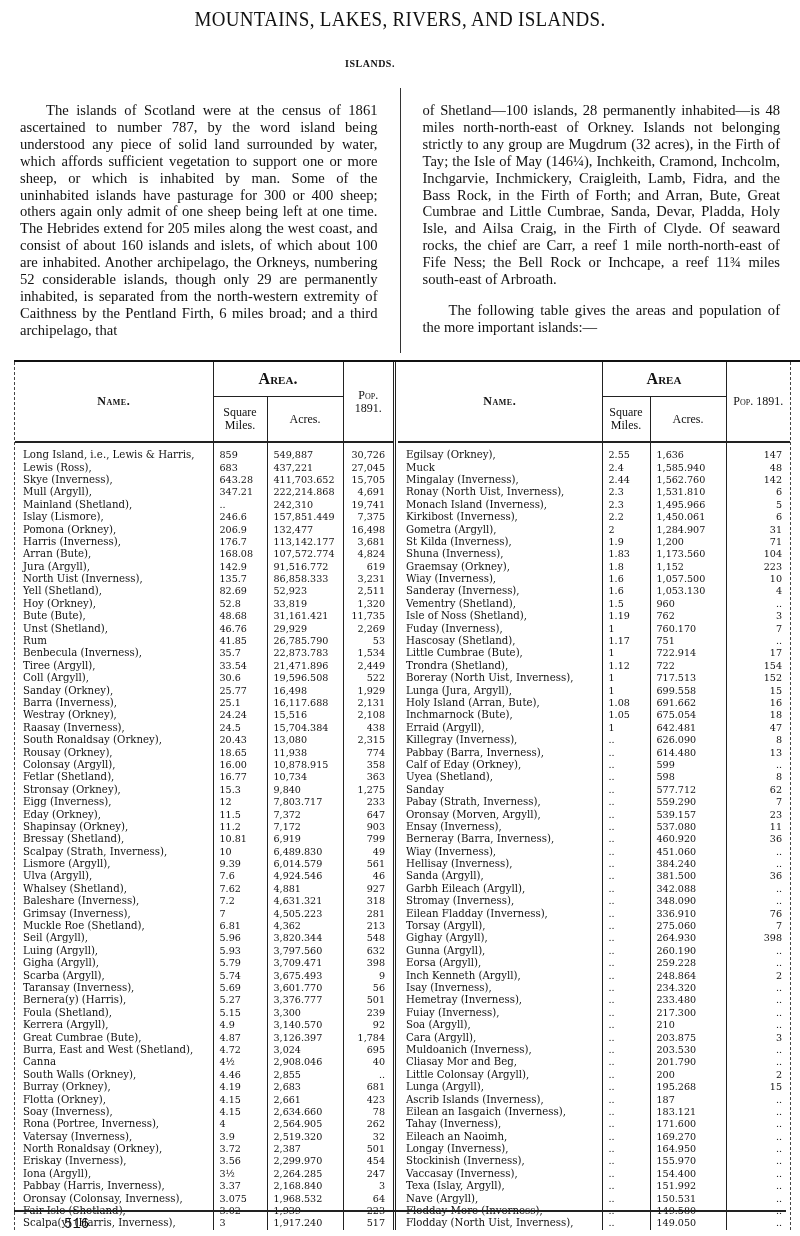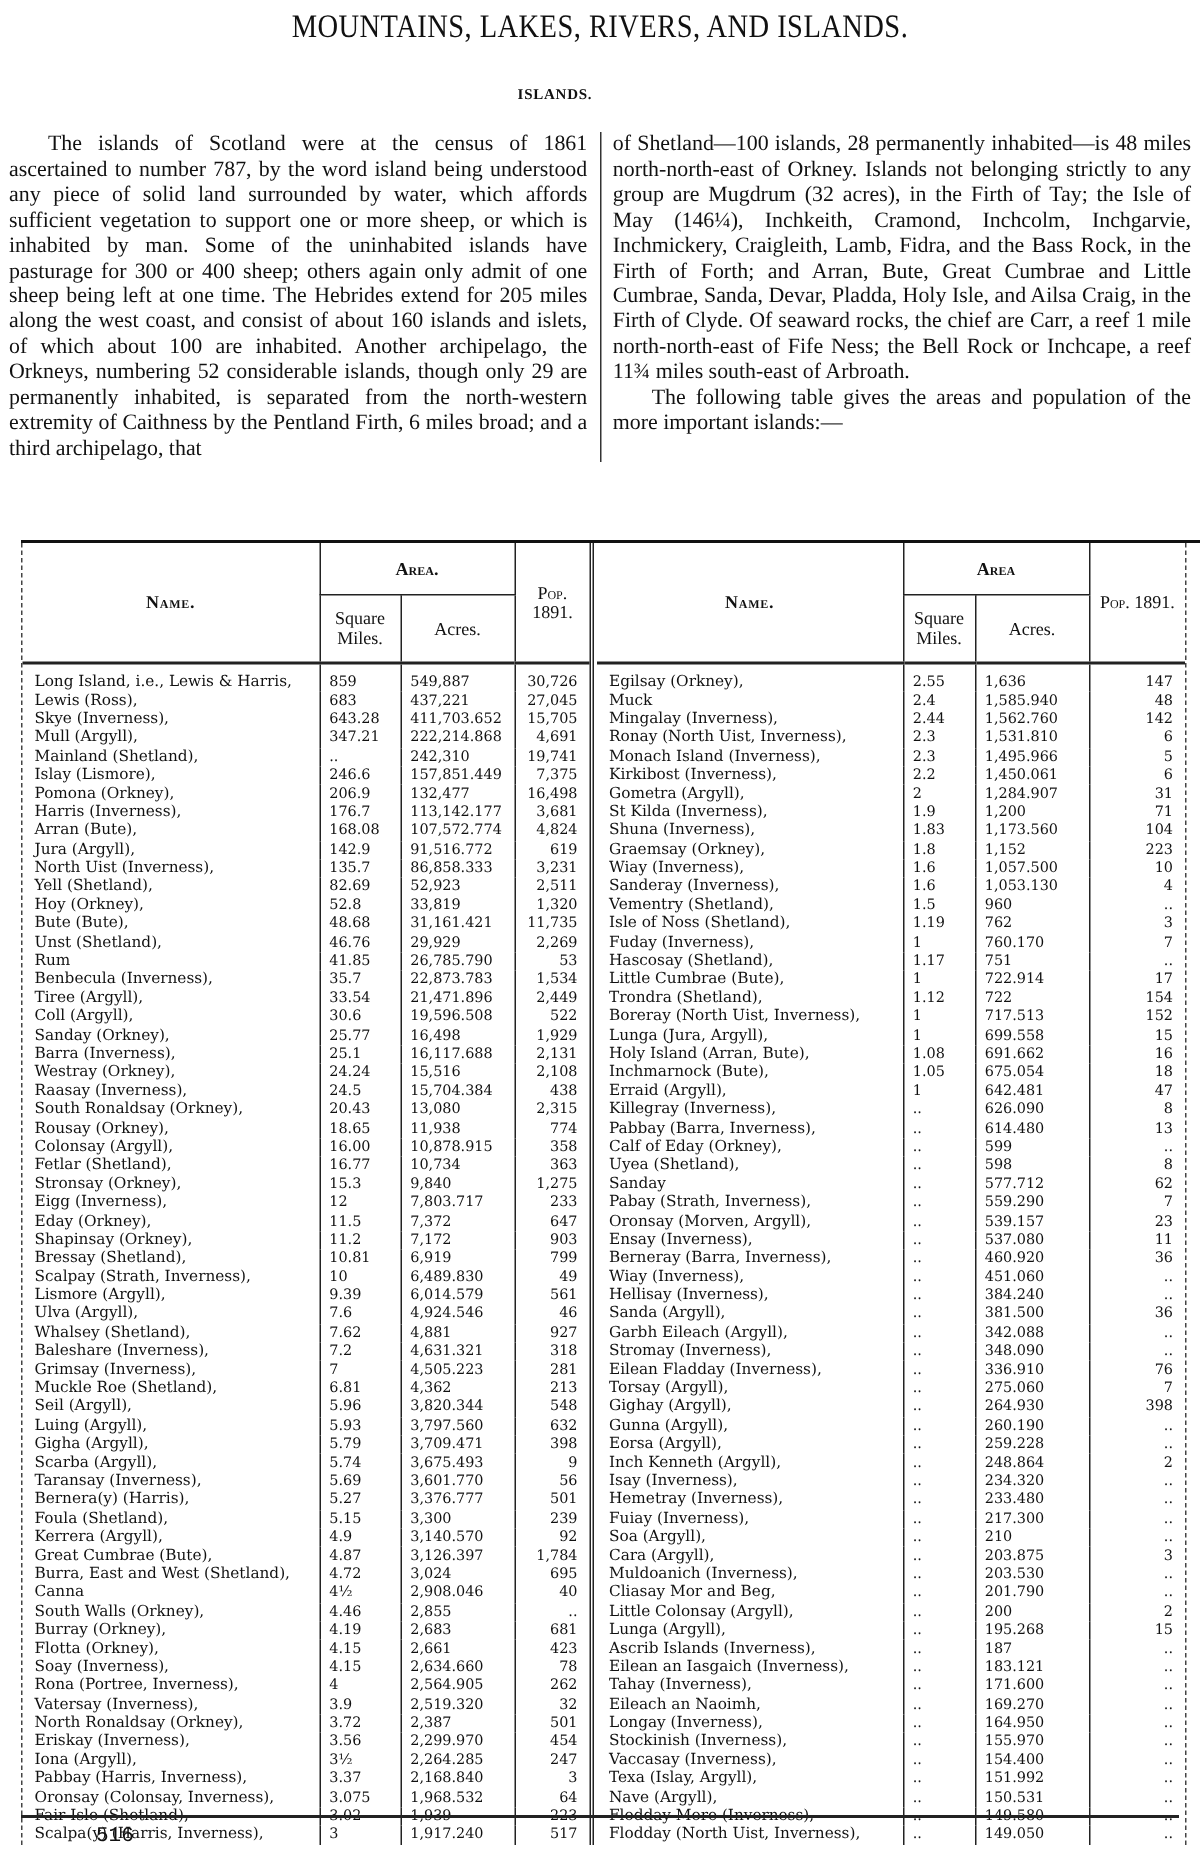--- a/index.html
+++ b/index.html
@@ -3,30 +3,30 @@
 <meta charset="utf-8">
 <style>
   html, body { margin: 0; padding: 0; background: #fff; }
   body { width: 800px; height: 1236px; position: relative; overflow: hidden; color: #111; font-family: "DejaVu Serif", "Liberation Serif", serif; }
   .page-title { position: absolute; top: 8px; left: 0; width: 800px; text-align: center; font-family: "Liberation Serif", serif; font-size: 19px; letter-spacing: 0.3px; transform: scaleY(1.15); }
   .section-title { position: absolute; top: 58px; left: 0; width: 740px; text-align: center; font-family: "Liberation Serif", serif; font-size: 10px; font-weight: bold; letter-spacing: 0.5px; }
   .intro { position: absolute; top: 88px; left: 6px; width: 788px; display: flex; font-family: "Liberation Serif", serif; font-size: 14.6px; line-height: 16.9px; }
   .intro .col { width: 388px; text-align: justify; }
   .intro .col.left { padding-right: 8px; border-right: 1px solid #333; }
   .intro .col.right { padding-left: 8px; }
-  .intro p { margin: 0; text-indent: 0; }
+  .intro p { margin: 14px; text-indent: 0; }
   .intro p.indent { text-indent: 26px; }
   .table-wrap { position: absolute; top: 360px; left: 14px; width: 786px; display: flex; border-top: 2px solid #111; }
   .half { position: relative; }
   .half.left { width: 378px; border-left: 1px dashed #444; border-right: 3px double #222; }
   .half.right { width: 392px; border-right: 1px dashed #444; margin-left: 2px; }
   table { border-collapse: collapse; width: 100%; font-family: "DejaVu Serif", serif; font-size: 9.6px; }
   th { font-weight: normal; font-family: "Liberation Serif", serif; text-align: center; border-bottom: 2px solid #222; }
   th.name { font-variant: small-caps; font-weight: bold; font-size: 12px; letter-spacing: 0.5px; text-align: center; }
-  th.area { font-variant: small-caps; font-weight: bold; font-size: 12px; border-bottom: 1px solid #222; height: 32px; }
+  th.area { font-variant: small-caps; font-weight: bold; font-size: 16px; border-bottom: 1px solid #222; height: 32px; }
   th.sub { font-size: 12px; height: 42px; line-height: 13px; }
   th.pop { font-variant: small-caps; font-size: 12px; line-height: 13px; }
   th.vsep, td.vsep { border-left: 1px solid #222; }
   td { padding: 0 2px; height: 12.4px; line-height: 12px; white-space: nowrap; }
   td.nm { font-family: "DejaVu Serif", serif; font-size: 10.2px; padding-left: 8px; overflow: hidden; max-width: 196px; }
   td.num { text-align: left; padding-left: 6px; }
   td.pop { text-align: right; padding-right: 8px; }
   .first-row td { padding-top: 6px; }
   .page-number { position: absolute; top: 1216px; left: 64px; font-family: Liberation Mono, monospace; font-size: 14px; }
   .bottom-rule { position: absolute; top: 1210px; left: 14px; width: 772px; border-top: 2px solid #222; }

